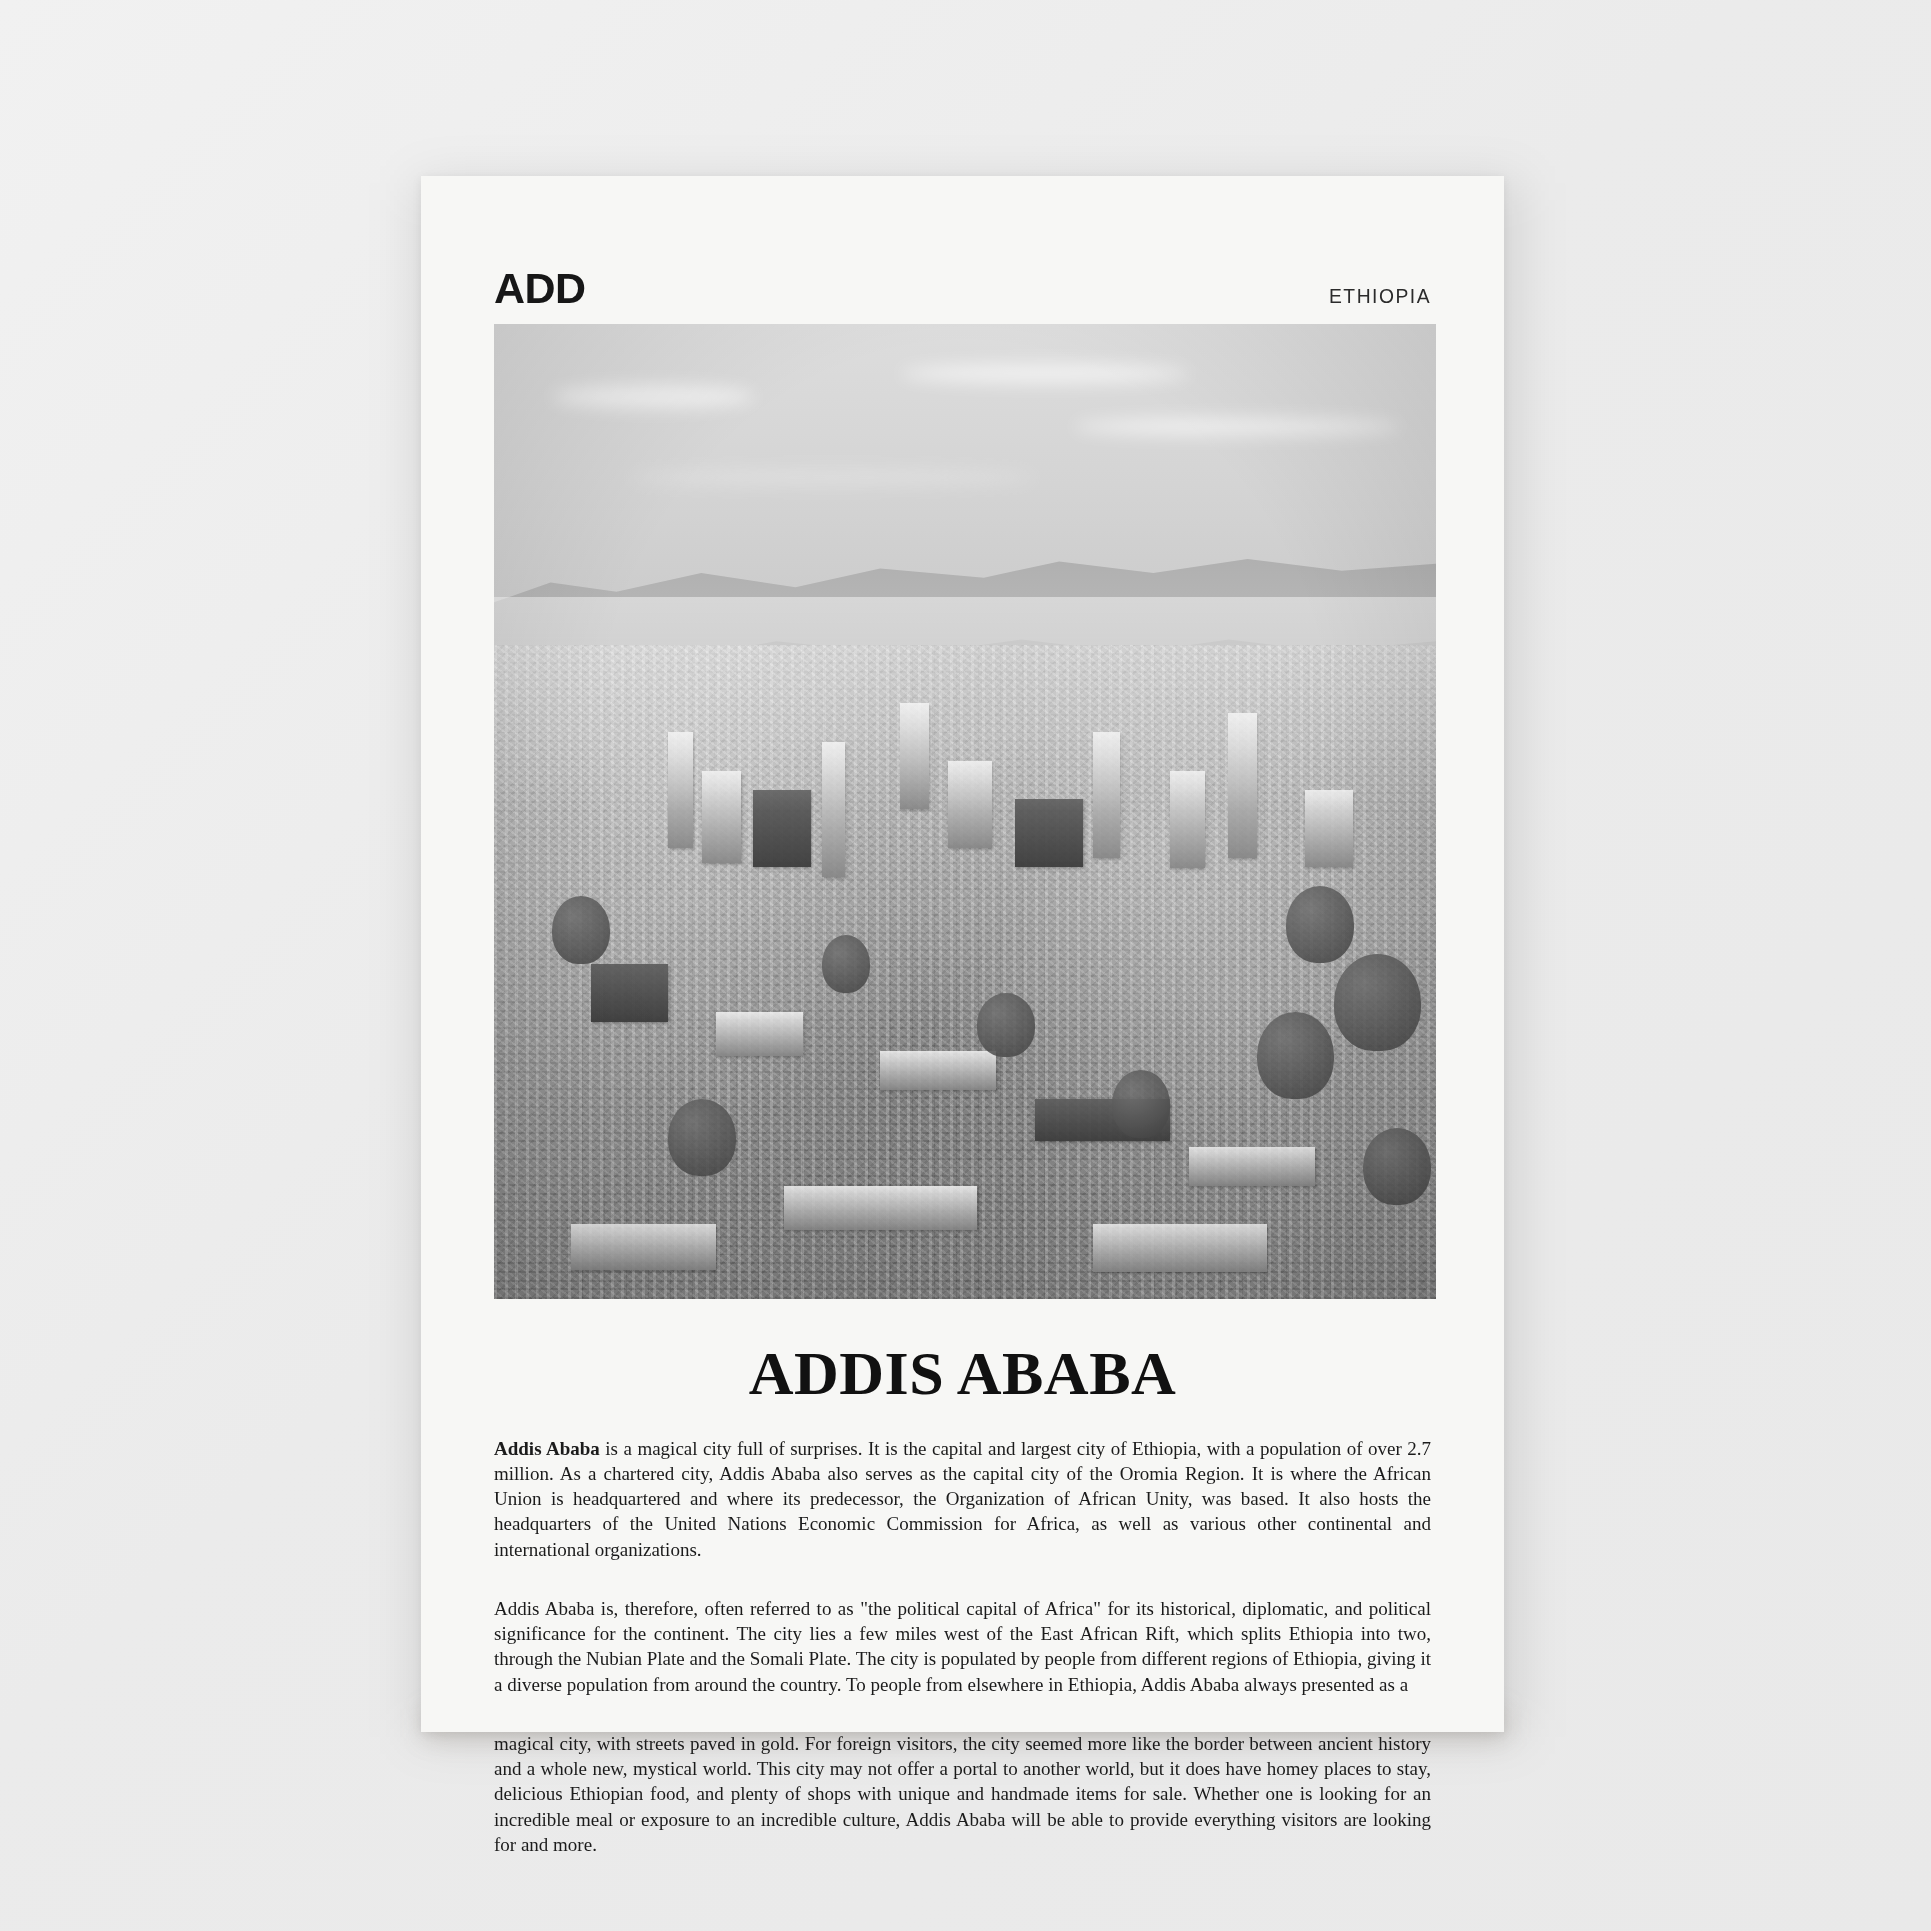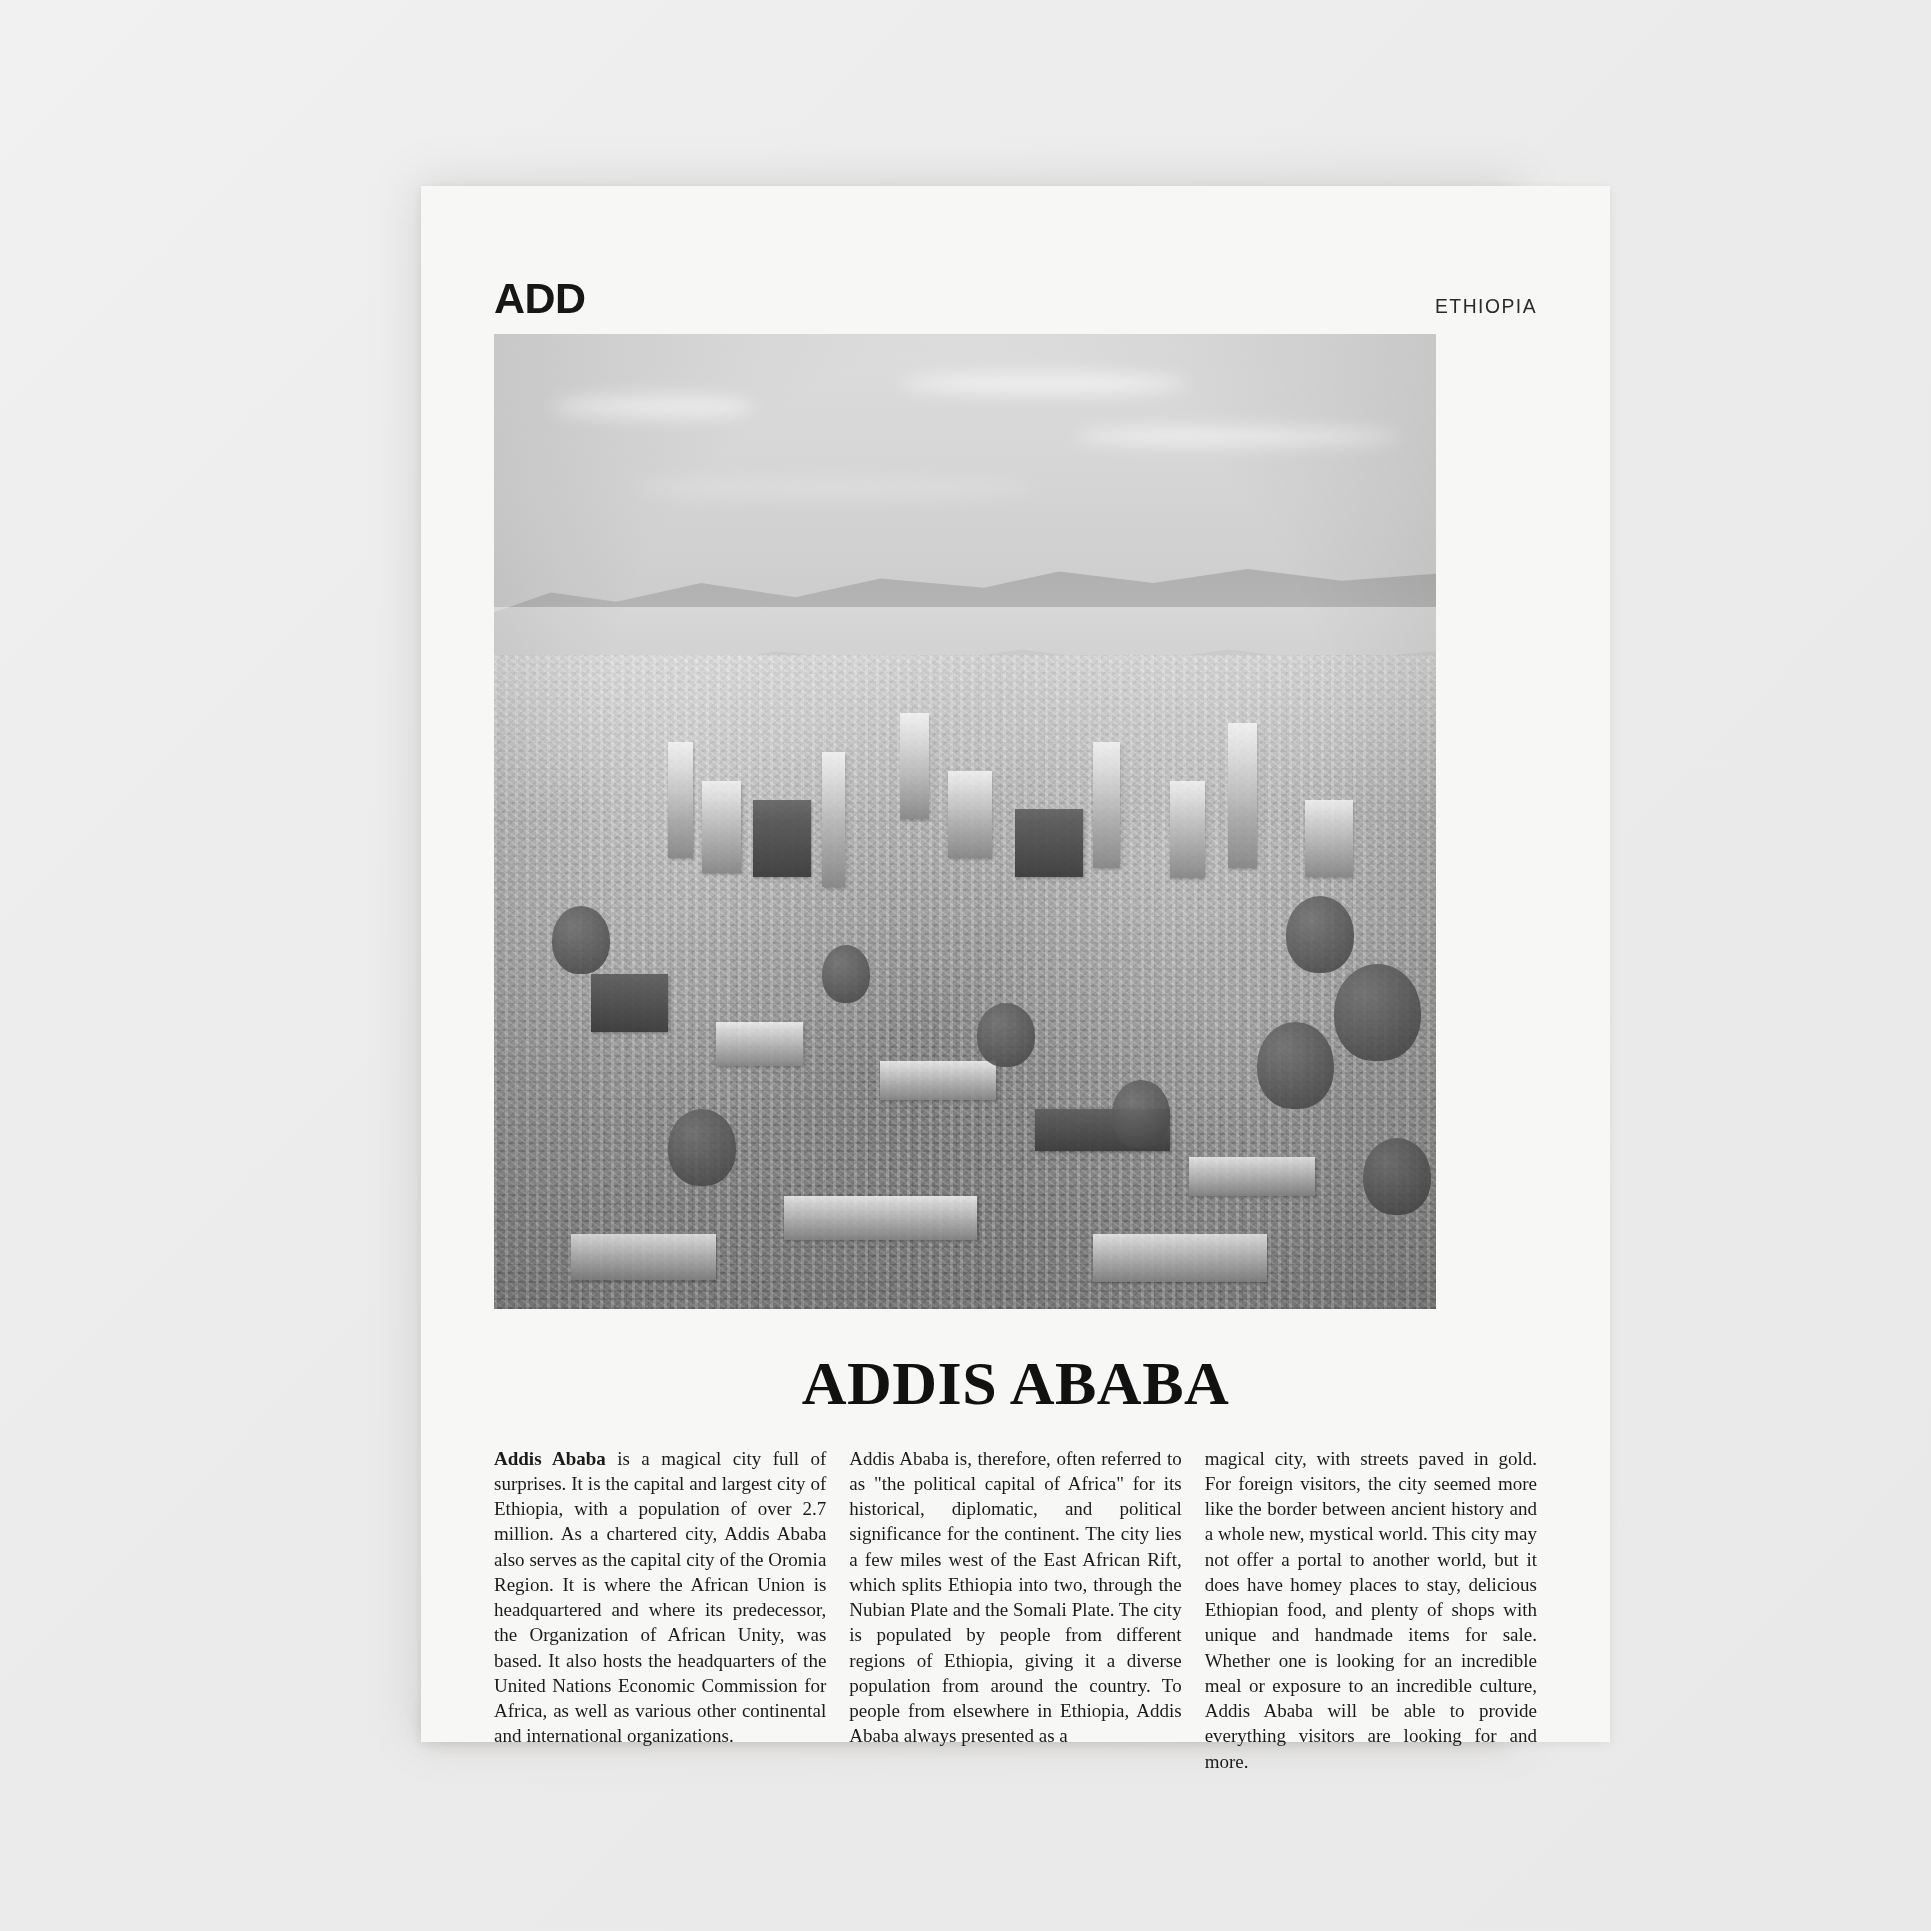--- a/index.html
+++ b/index.html
@@ -38,22 +38,22 @@
     top: 1709px;
     width: 1081px;
     height: 29px;
     background: rgba(120,105,85,0.22);
     filter: blur(11.6px);
   }
 
   .poster {
     position: absolute;
     left: 421px;
-    top: 186px;
-    width: 1189px;
+    top: 176px;
+    width: 1083px;
     height: 1556px;
     background: #f7f7f5;
     box-shadow: 0 1.9px 9.7px rgba(0,0,0,0.07);
   }
 
   .poster-inner {
     position: absolute;
     left: 0; top: 0; right: 0; bottom: 0;
     padding: 95px 73px 68px 73px;
     box-sizing: border-box;
@@ -187,21 +187,22 @@
     font-size: 62px;
     letter-spacing: 0.5px;
     color: #111;
     margin-top: 39px;
     margin-bottom: 27px;
   }
 
   
   .columns {
     display: flex;
-    gap: 23px;
+    gap: 34px;
+    flex-direction: column;
   }
   .col {
     flex: 1;
     font-family: "Liberation Serif", serif;
     font-size: 19px;
     line-height: 1.33;
     color: #1b1b1b;
     text-align: justify;
     hyphens: auto;
     -webkit-hyphens: auto;

